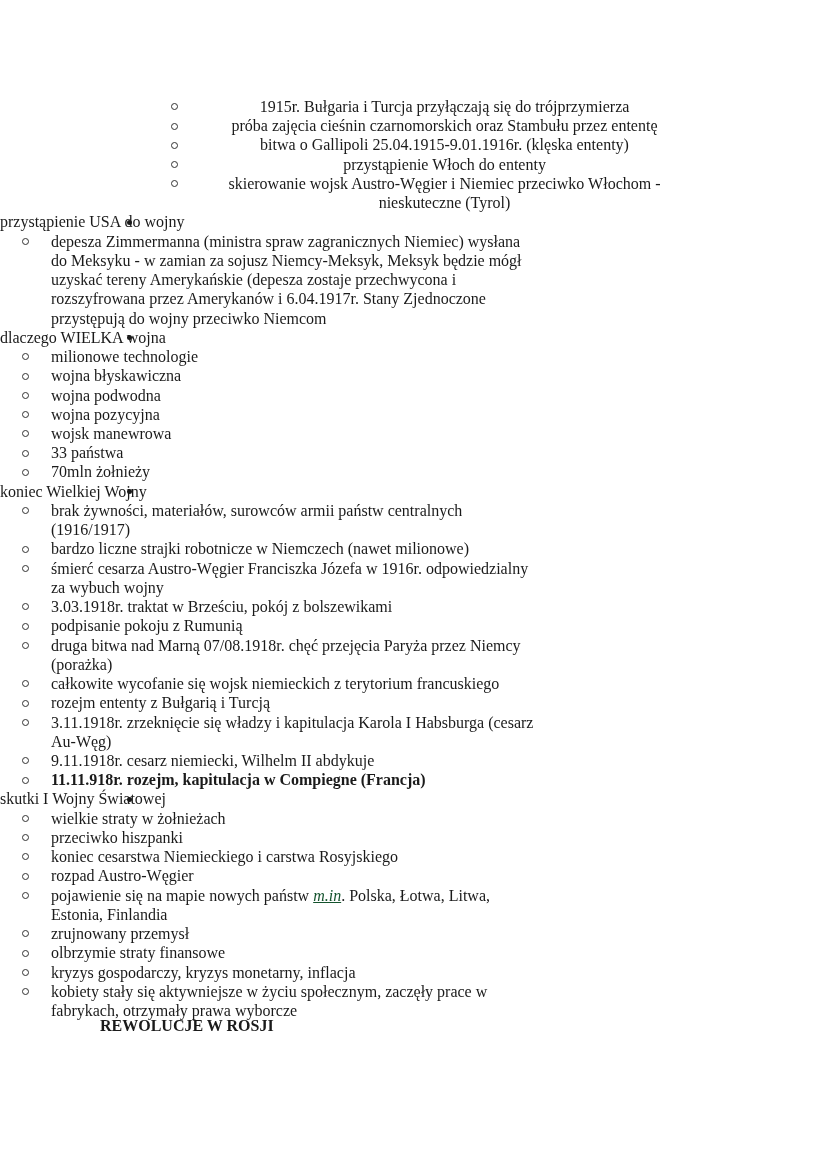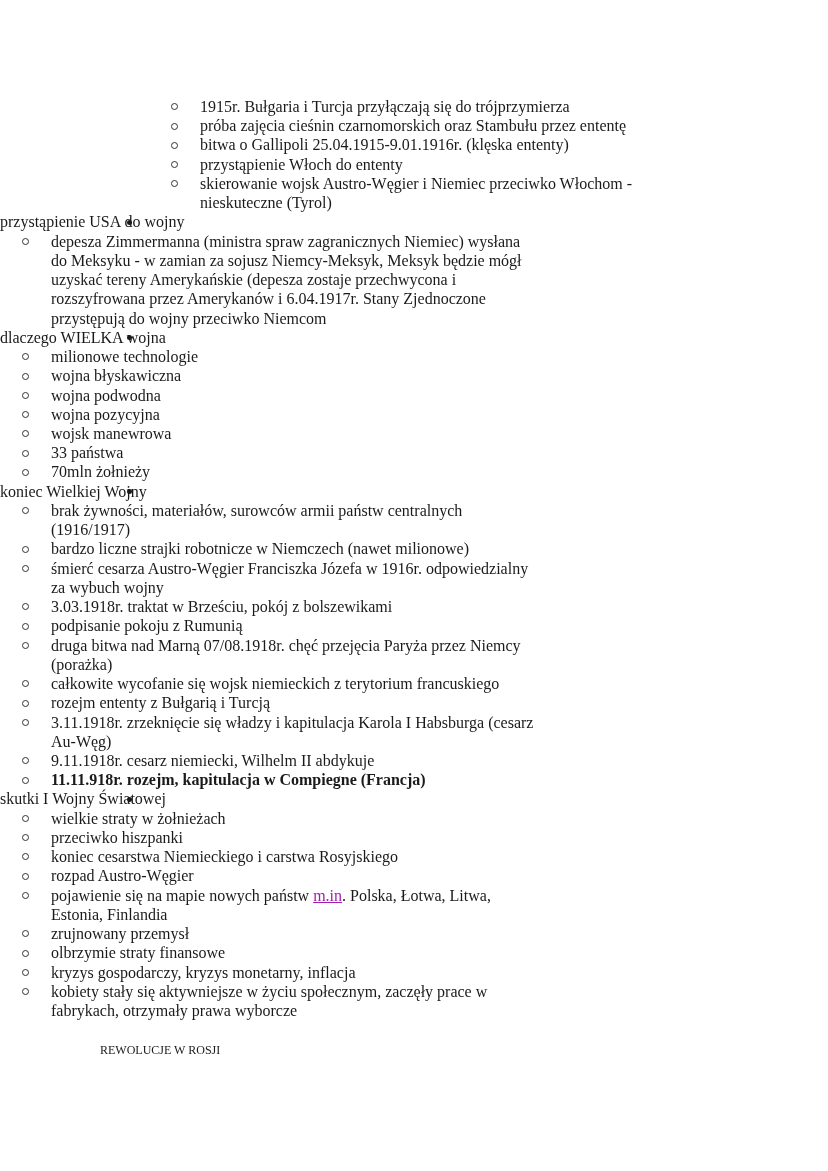--- a/index.html
+++ b/index.html
@@ -18,38 +18,39 @@
     position: absolute; left: 124px; top: 0; width: 10px; text-align: center;
     font-size: 14px;
   }
   .l2 { width: 540px; }
   .l2 > li { position: relative; padding-left: 51px; margin-left: 0; }
   .l2 > li > .bullet {
     position: absolute; left: 22px; top: 1px; font-size: 12px;
     font-family: "Liberation Sans", "DejaVu Sans", sans-serif; color: #333;
   }
   .top-list { margin-left: 149px; width: 540px; }
-  .top-list > li { position: relative; padding-left: 51px; }
+  .top-list > li { position: relative; padding-left: 51px; text-align: center; }
   .top-list > li > .bullet {
     position: absolute; left: 22px; top: 1px; font-size: 12px;
     font-family: "Liberation Sans", "DejaVu Sans", sans-serif; color: #333;
   }
   .dot {
     display: inline-block; width: 5px; height: 5px; border-radius: 50%;
     background: #1a1a1a; vertical-align: middle; position: relative; top: -1px;
   }
   .circ {
     display: inline-block; width: 5px; height: 5px; border-radius: 50%;
     border: 1px solid #333; vertical-align: middle; position: relative; top: -1px;
   }
   .bold { font-weight: bold; }
-  a.link { color: #a21caf; text-decoration: underline; }
+  a.link { color: #14532d; text-decoration: underline; font-style: italic; }
   .heading {
-    position: absolute; left: 100px; top: 1041px; font-size: 12px;
+    position: absolute; left: 100px; top: 1016px; font-size: 16px;
     line-height: 19px;
+    font-weight: bold;
   }
 </style>
 </head>
 <body>
 
 <div class="page">
   <ul class="top-list">
     <li><span class="bullet"><span class="circ"></span></span><span>1915r. Bułgaria i Turcja przyłączają się do trójprzymierza</span></li>
     <li><span class="bullet"><span class="circ"></span></span><span>próba zajęcia cieśnin czarnomorskich oraz Stambułu przez ententę</span></li>
     <li><span class="bullet"><span class="circ"></span></span><span>bitwa o Gallipoli 25.04.1915-9.01.1916r. (klęska ententy)</span></li>

